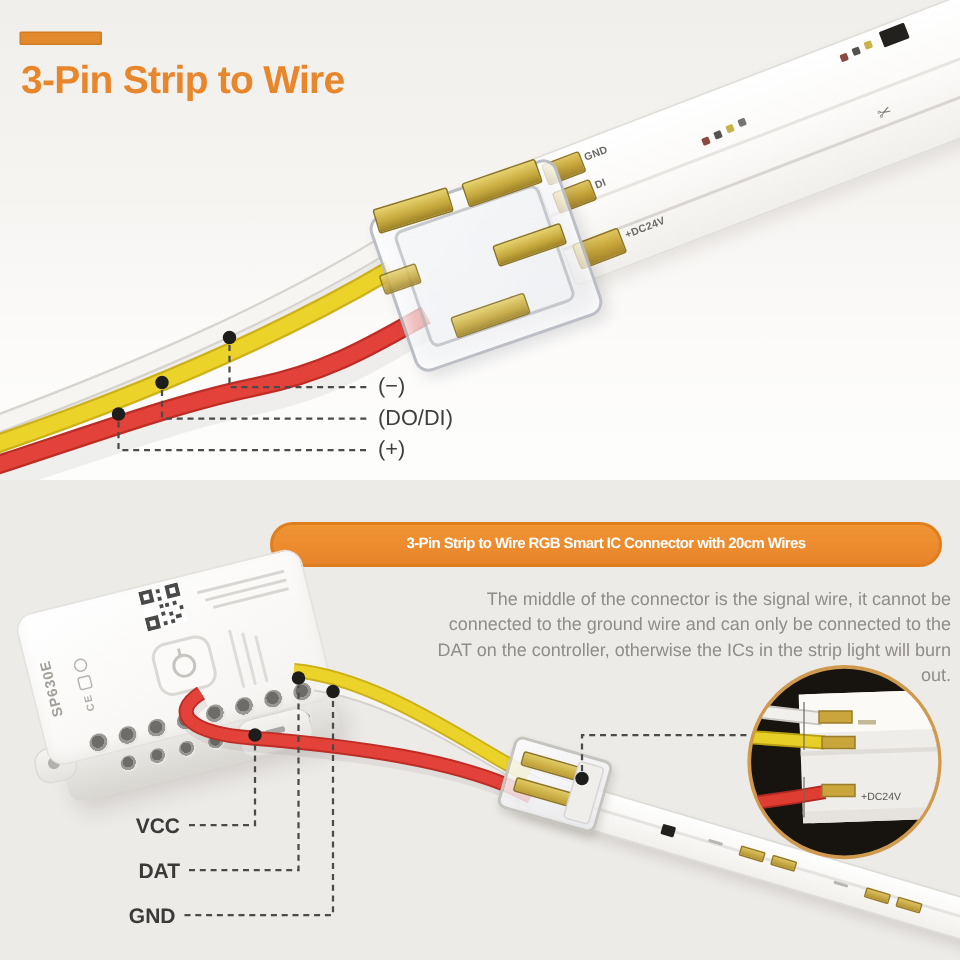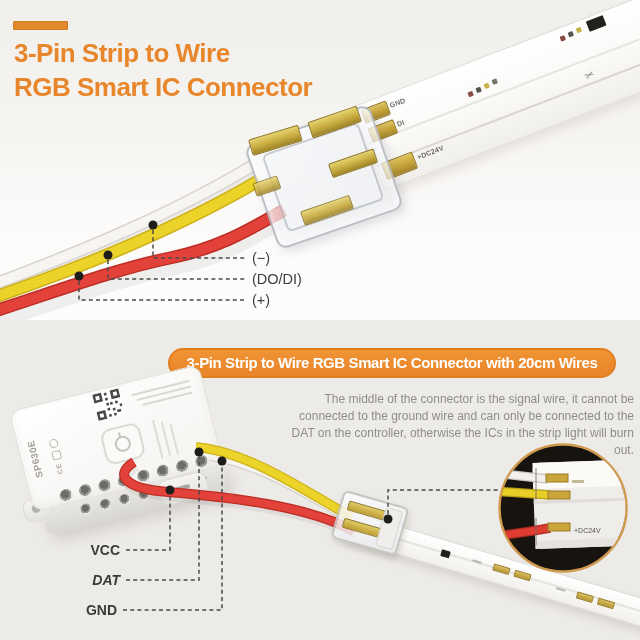--- a/index.html
+++ b/index.html
@@ -41,23 +41,23 @@
       border:2px solid rgba(162,165,173,.55);border-radius:6px;
       background:rgba(241,243,247,.35);}
   .gbar{position:absolute;background:linear-gradient(180deg,#e6d26e,#c6a93e 58%,#9e8327);
         border:1px solid #8d741f;border-radius:2px;height:15px;}
 
   
   .callout{position:absolute;font-size:14.5px;color:#3e3e3c;}
   .b-callout{position:absolute;width:60px;text-align:right;font-size:14px;color:#3a3a38;font-weight:bold;}
 
   
-  .banner{position:absolute;left:168px;top:348px;width:448px;height:30px;border-radius:16px;
+  .banner{position:absolute;left:180px;top:348px;width:448px;height:30px;border-radius:16px;
       background:linear-gradient(180deg,#f09434,#e8842a);border:2px solid #e07e1e;box-sizing:border-box;
-      color:#fff;font-weight:bold;font-size:15px;letter-spacing:-0.4px;line-height:26px;text-align:center;}
+      color:#fff;font-weight:bold;font-size:10px;letter-spacing:-0.4px;line-height:26px;text-align:center;}
 
   
   .note{position:absolute;right:6px;top:391px;width:352px;text-align:right;
         font-size:12px;line-height:17px;color:#8f8d8a;}
 
   
   .controller{position:absolute;left:20px;top:386px;width:196px;height:118px;transform:rotate(-14deg);}
   .ctrl-side{position:absolute;left:8px;right:2px;top:100px;height:30px;border-radius:8px;
       background:linear-gradient(180deg,#eceae6,#d8d6d1);box-shadow:4px 8px 14px rgba(60,55,45,.15);}
   .ctrl-face{position:absolute;left:0;top:0;right:0;bottom:14px;border-radius:12px;
@@ -107,21 +107,20 @@
 </head>
 <body>
 
 <div class="canvas">
 
   <div class="sec-top">
 
     <div class="accent-dash"></div>
     <div class="title">
       <div>3-Pin Strip to Wire</div>
-      <div>RGB Smart IC Connector</div>
     </div>
 
     <div class="led-strip-top">
       <div class="seam-a"></div>
       <div class="seam-b"></div>
       <div class="pad" style="left:6px;top:5px;width:25px;height:13px;"></div>
       <div class="pad-lbl" style="left:35px;top:8px;">GND</div>
       <div class="pad" style="left:6px;top:25px;width:25px;height:13px;"></div>
       <div class="pad-lbl" style="left:35px;top:28px;">DI</div>
       <div class="pad" style="left:6px;top:62px;width:31px;height:16px;"></div>
@@ -311,16 +310,16 @@
     </g>
     <g fill="#1d1d1b">
       <circle cx="170" cy="490" r="4.5"></circle>
       <circle cx="199" cy="452" r="4.5"></circle>
       <circle cx="222" cy="461" r="4.5"></circle>
       <circle cx="388" cy="519" r="4.5"></circle>
     </g>
   </svg>
 
   <div class="b-callout" style="left:60px;top:542px;">VCC</div>
-  <div class="b-callout" style="left:60px;top:572px;font-style:italic;">DAT</div>
+  <div class="b-callout" style="left:60px;top:572px;">DAT</div>
   <div class="b-callout" style="left:57px;top:602px;">GND</div>
 
 </div>
 
 </body></html>

